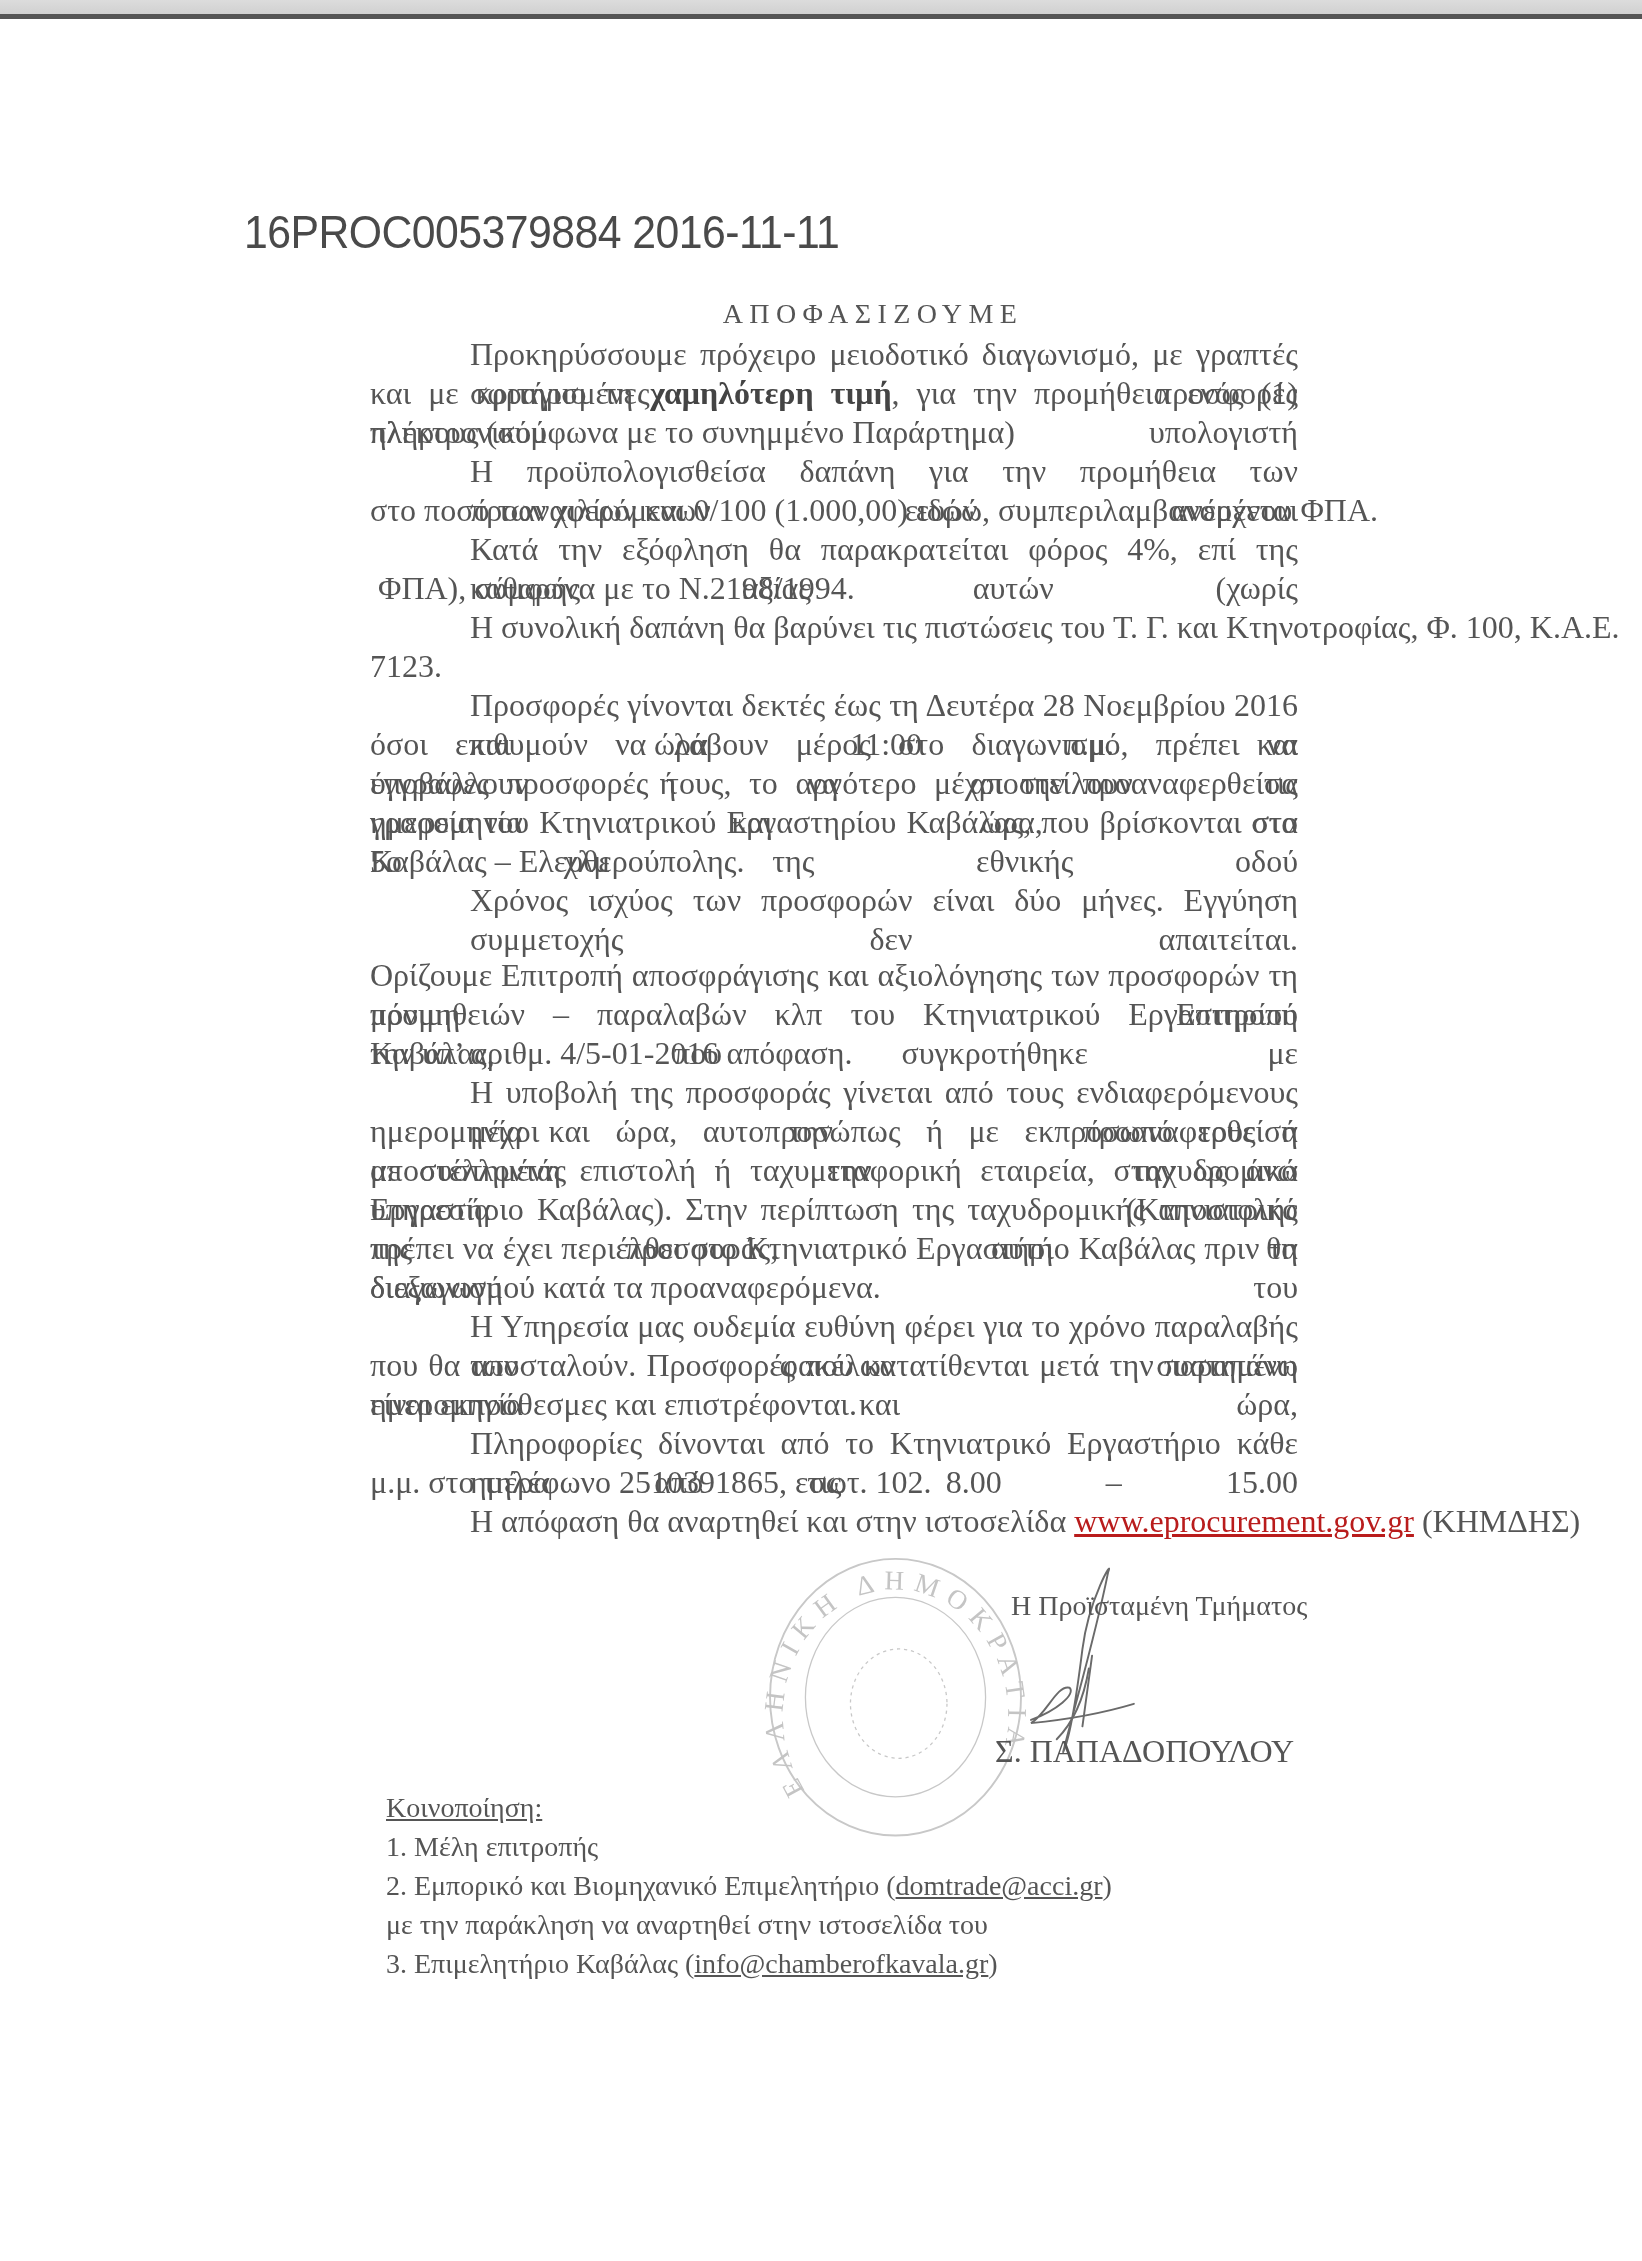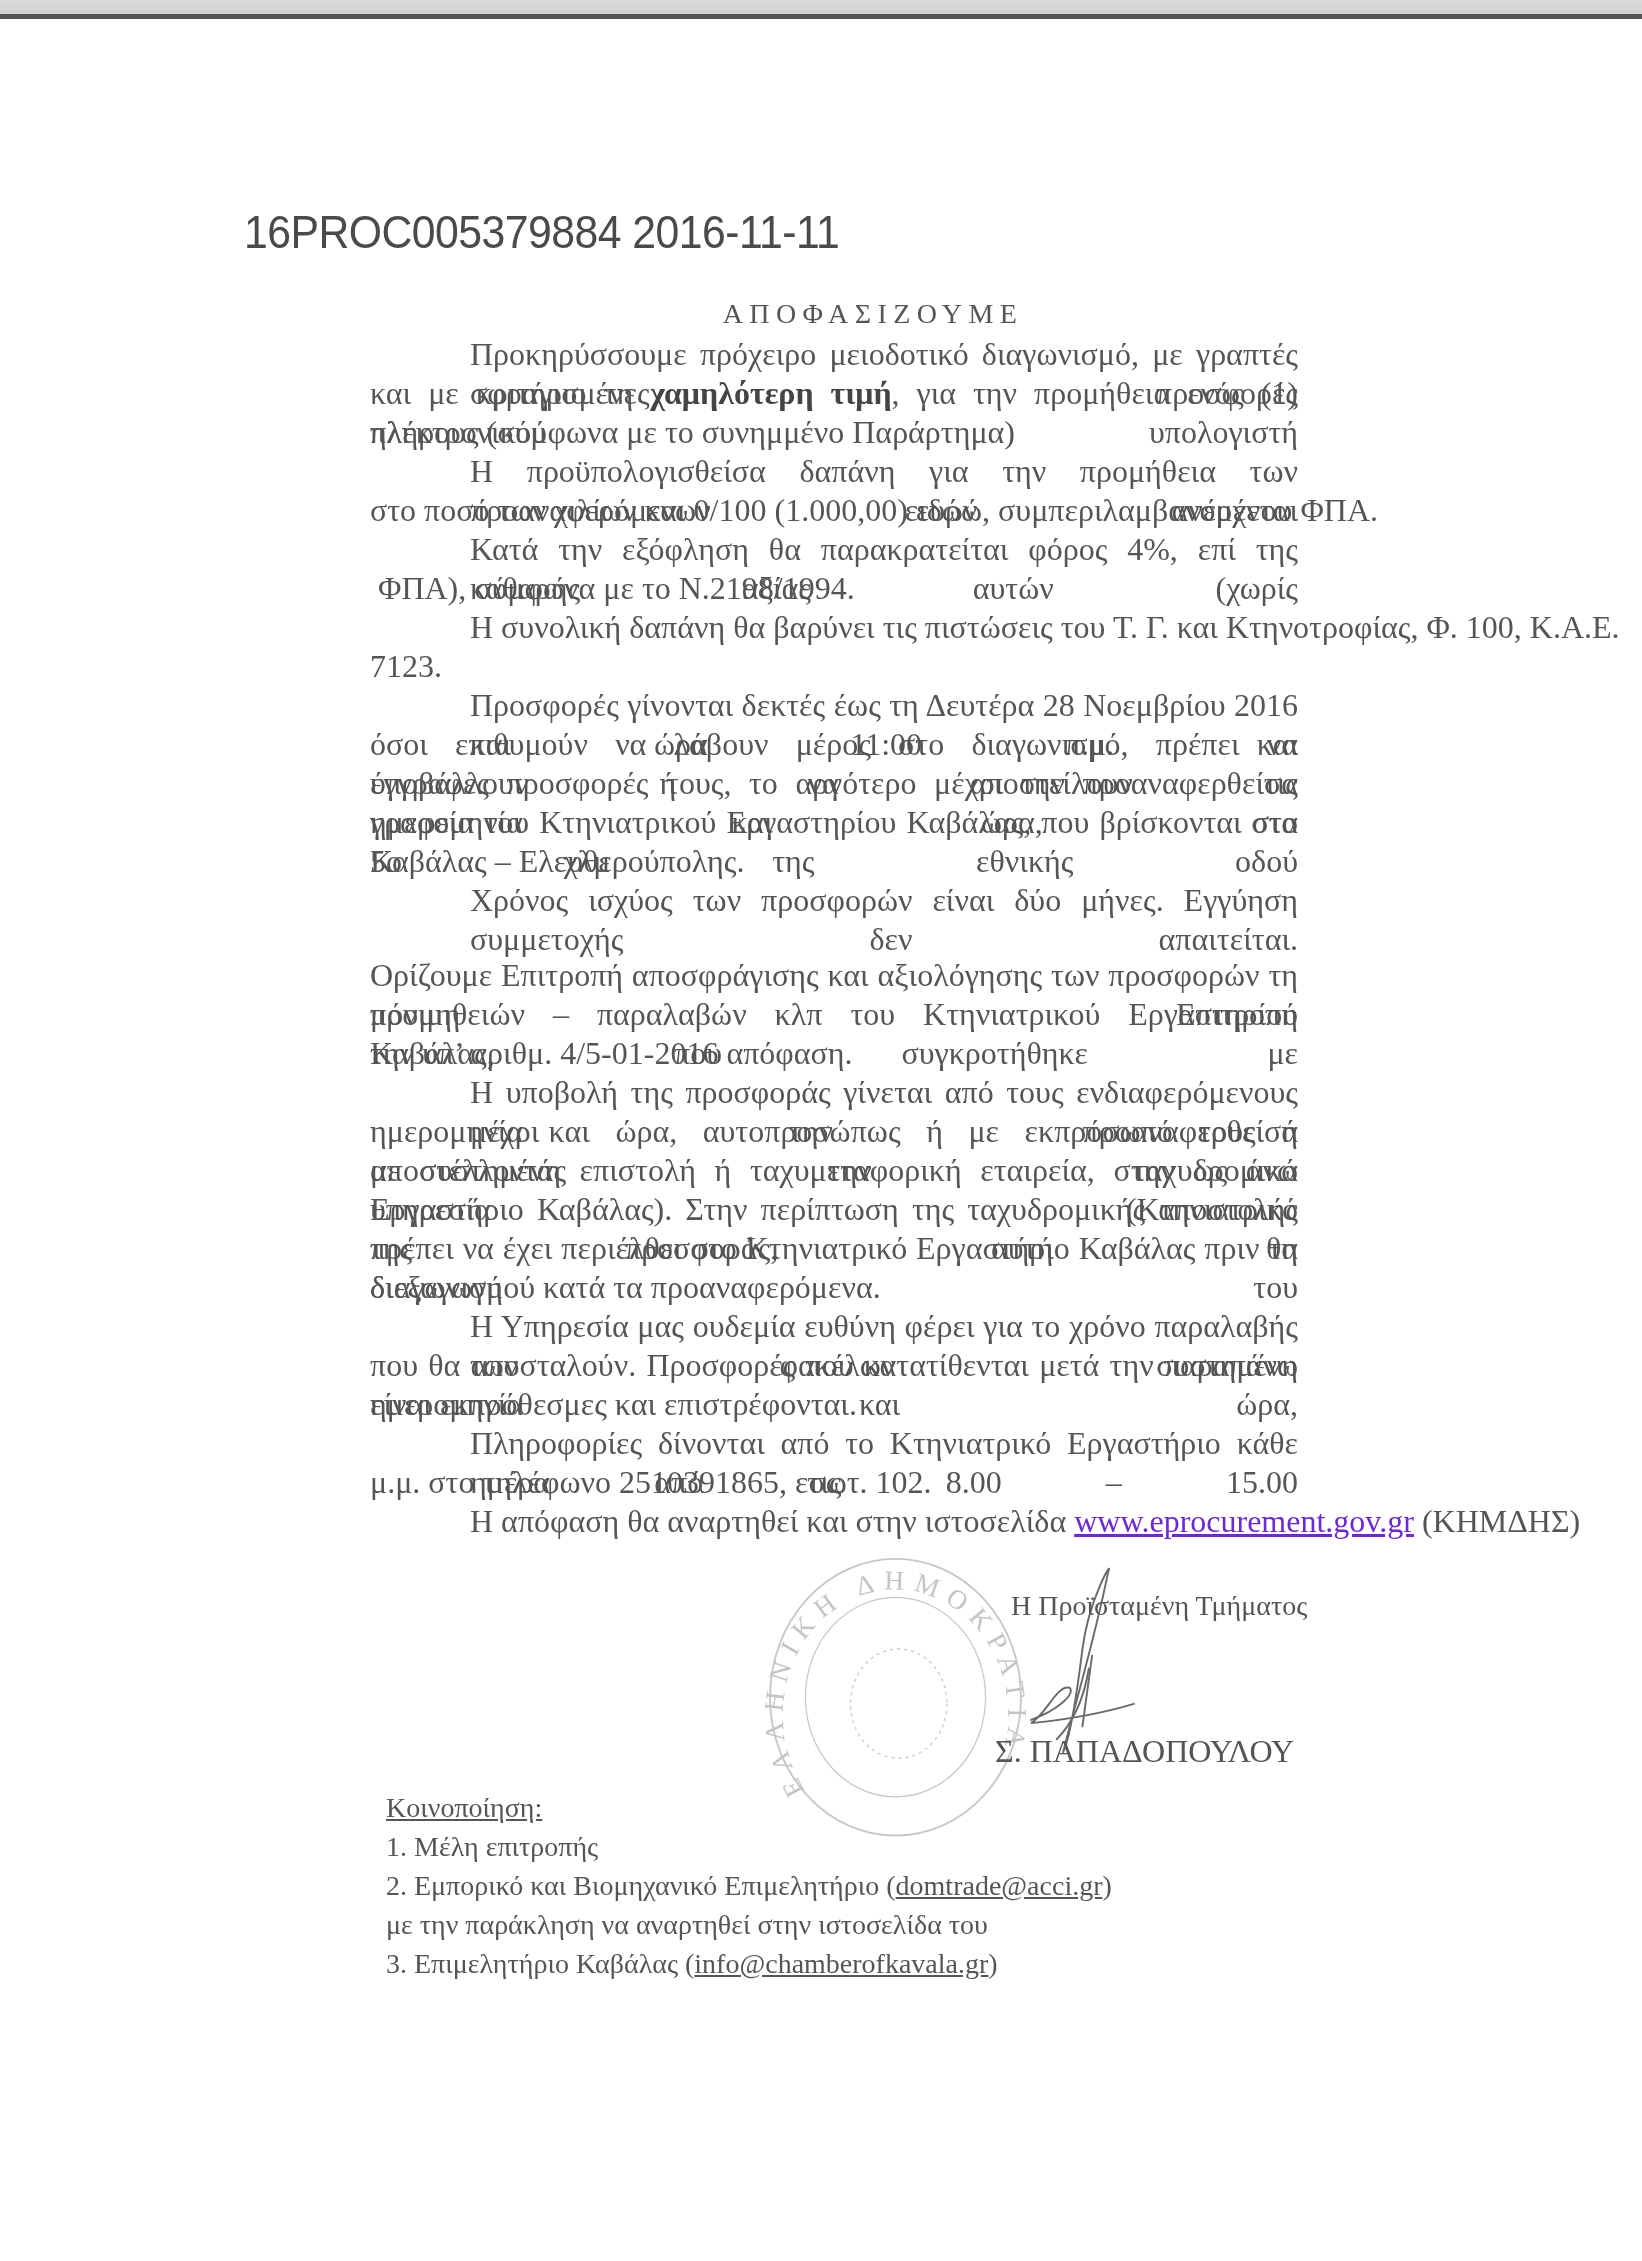--- a/index.html
+++ b/index.html
@@ -86,21 +86,21 @@
     <div class="l j" style="white-space: normal; height: 39px; overflow: visible;"><span>ημερομηνία και ώρα, αυτοπροσώπως ή με εκπρόσωπό τους ή αποστέλλοντάς την ταχυδρομικά</span></div>
     <div class="l j" style="white-space: normal; height: 39px; overflow: visible;"><span>με συστημένη επιστολή ή ταχυμεταφορική εταιρεία, στην ως άνω υπηρεσία (Κτηνιατρικό</span></div>
     <div class="l j" style="white-space: normal; height: 39px; overflow: visible;"><span>Εργαστήριο Καβάλας). Στην περίπτωση της ταχυδρομικής αποστολής της προσφοράς, αυτή θα</span></div>
     <div class="l j" style="white-space: normal; height: 39px; overflow: visible;"><span>πρέπει να έχει περιέλθει στο Κτηνιατρικό Εργαστήριο Καβάλας πριν τη διεξαγωγή του</span></div>
     <div class="l" style="white-space: nowrap; height: 39px; overflow: visible;"><span>διαγωνισμού κατά τα προαναφερόμενα.</span></div>
     <div class="l j" style="white-space: normal; height: 39px; overflow: visible; padding-left: 100px;"><span>Η Υπηρεσία μας ουδεμία ευθύνη φέρει για το χρόνο παραλαβής των φακέλων συστημένη</span></div>
     <div class="l j" style="white-space: normal; height: 39px; overflow: visible;"><span>που θα αποσταλούν. Προσφορές που κατατίθενται μετά την παραπάνω ημερομηνία και ώρα,</span></div>
     <div class="l" style="white-space: nowrap; height: 39px; overflow: visible;"><span>είναι εκπρόθεσμες και επιστρέφονται.</span></div>
     <div class="l j" style="white-space: normal; height: 39px; overflow: visible; padding-left: 100px;"><span>Πληροφορίες δίνονται από το Κτηνιατρικό Εργαστήριο κάθε ημέρα από τις 8.00 – 15.00</span></div>
     <div class="l" style="white-space: nowrap; height: 39px; overflow: visible;"><span>μ.μ. στο τηλέφωνο 2510391865, εσωτ. 102.</span></div>
-    <div class="l" style="white-space: nowrap; height: 39px; overflow: visible; padding-left: 100px;"><span>Η απόφαση θα αναρτηθεί και στην ιστοσελίδα </span><a class="u" style="color: #6d28d9;">www.eprocurement.gov.gr</a><span> (ΚΗΜΔΗΣ)</span></div>
+    <div class="l" style="white-space: nowrap; height: 39px; overflow: visible; padding-left: 100px;"><span>Η απόφαση θα αναρτηθεί και στην ιστοσελίδα </span><a class="u" style="color: #b91c1c;">www.eprocurement.gov.gr</a><span> (ΚΗΜΔΗΣ)</span></div>
   </div>
 
 <svg class="stamp" viewBox="0 0 420 460">
   <g fill="none" stroke="#c8c8c8" stroke-width="3">
     <ellipse cx="210" cy="235" rx="195" ry="215"></ellipse>
     <ellipse cx="210" cy="235" rx="140" ry="155" stroke-width="2"></ellipse>
     <ellipse cx="215" cy="245" rx="75" ry="85" stroke-width="2" stroke-dasharray="5 6"></ellipse>
   </g>
   <defs>
     <path id="stampArc" d="M 70 380 A 175 195 0 1 1 350 380"></path>

